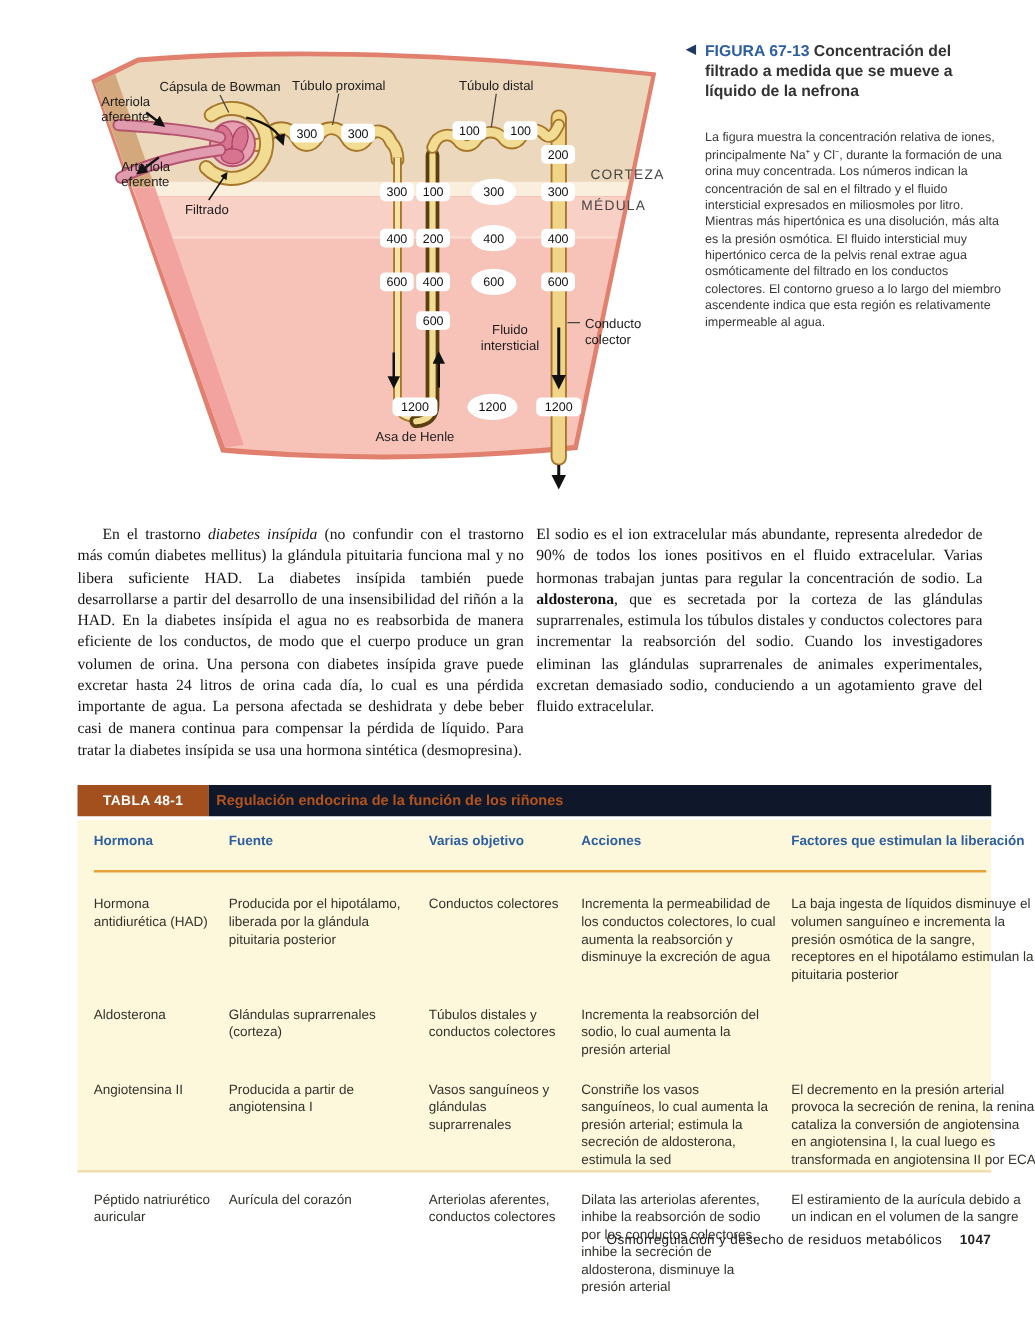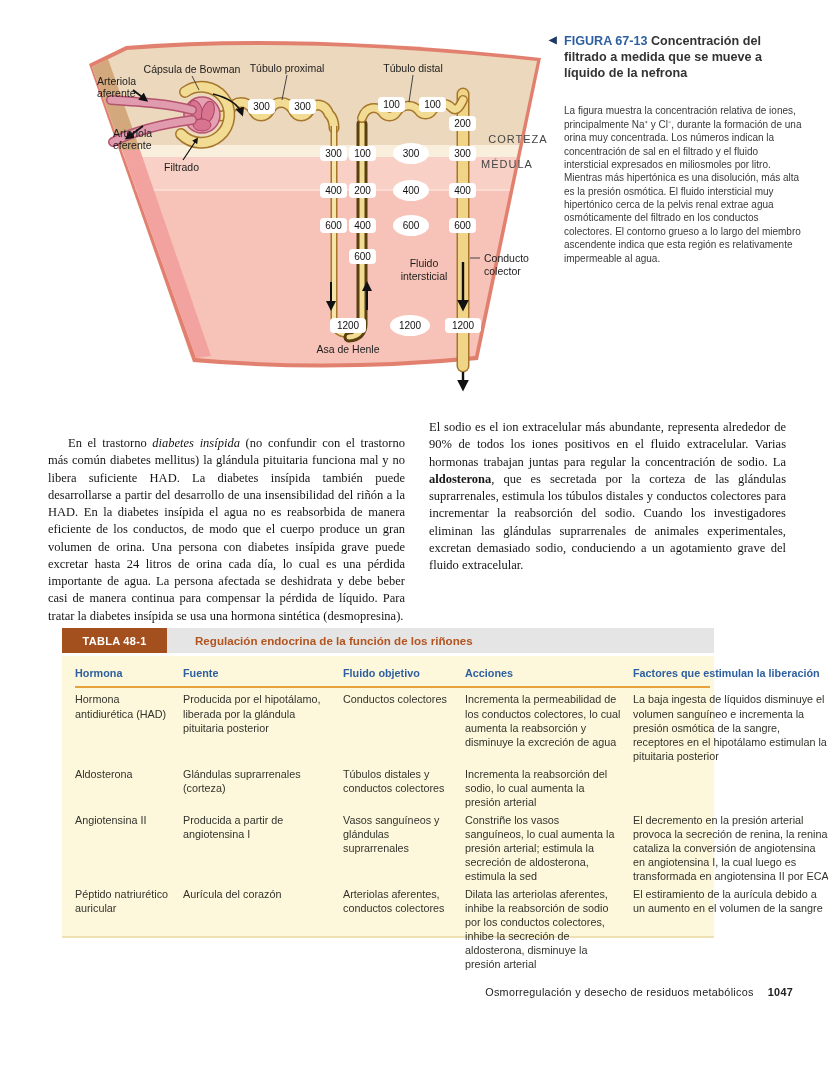--- a/index.html
+++ b/index.html
@@ -8,45 +8,45 @@
 
   
   #fig-caption{position:absolute;left:549px;top:33px;width:256px;}
   .fig-head{position:relative;padding-left:15px;font-size:12.6px;font-weight:bold;line-height:1.28;color:#333;}
   .fig-head .marker{position:absolute;left:0;top:1px;font-size:10px;color:#1f3864;}
   .fig-head .figno{color:#2d5fa0;}
   .fig-body{margin-top:23px;padding-left:15px;font-size:10px;line-height:1.34;color:#3a3a3a;}
 
   
   .serif{font-family:"Liberation Serif",serif;font-size:12.5px;line-height:1.38;color:#151515;text-align:justify;}
-  #col-left{position:absolute;left:48px;top:419px;width:357px;margin-top:16px;}
+  #col-left{position:absolute;left:62px;top:419px;width:357px;}
   #col-left p{margin:0;text-indent:20px;}
   #col-right{position:absolute;left:429px;top:419px;width:357px;}
   .subhead{font-size:12.6px;font-weight:bold;color:#2d5fa0;line-height:1.3;margin:0 0 7px 0;}
   #col-right p{margin:0;}
   .it{font-style:italic;} .bd{font-weight:bold;}
 
   
-  #tabla{position:absolute;left:62px;top:628px;width:652px;height:310px;}
+  #tabla{position:absolute;left:62px;top:628px;width:731px;height:310px;}
   .t-bar{display:flex;height:25px;}
   .t-tag{background:#a3501e;color:#fff;font-weight:bold;font-size:11px;width:105px;display:flex;align-items:center;justify-content:center;letter-spacing:.3px;flex:0 0 auto;}
-  .t-title{background:#e5e5e5;color:#b3541e;font-weight:bold;font-size:11.6px;display:flex;align-items:center;padding-left:28px;flex:1;}
+  .t-title{background:#0f172a;color:#b3541e;font-weight:bold;font-size:11.6px;display:flex;align-items:center;padding-left:6px;flex:1;}
   .t-body{background:#fdf8dc;margin-top:3px;height:282px;padding:0 0 0 13px;box-sizing:border-box;border-bottom:2px solid #eee0b0;}
   .t-grid{display:grid;grid-template-columns:96px 148px 110px 156px 196px;column-gap:12px;}
-  .t-headrow{padding-top:11px;padding-bottom:6px;border-bottom:2px solid #e6a23c;margin-right:4px;}
+  .t-headrow{padding-top:11px;padding-bottom:16px;border-bottom:2px solid #e6a23c;margin-right:4px;}
   .t-headrow .hcell{color:#2d5fa0;font-weight:bold;font-size:10.8px;line-height:1.25;align-self:end;}
-  .t-row{padding-top:4px;}
+  .t-row{padding-top:18px;}
   .t-row .cell{font-size:10.8px;line-height:1.3;color:#33332c;}
 
   
   #footer{position:absolute;top:986px;right:35px;font-size:10.8px;color:#222;letter-spacing:.3px;text-align:right;}
   #footer .pageno{font-weight:bold;margin-left:14px;}
 
   
-  #fig-diagram{position:absolute;left:61px;top:30px;width:505px;height:370px;}
+  #fig-diagram{position:absolute;left:45px;top:30px;width:505px;height:370px;}
   svg text{font-family:"Liberation Sans",sans-serif;}
   .dlabel{font-size:10.5px;fill:#1c1c1c;}
   .dregion{font-size:11px;fill:#454545;letter-spacing:1px;}
   .chiptext{font-size:10px;fill:#111;}
 </style>
 </head>
 <body>
 
 <div id="page">
 
@@ -265,21 +265,21 @@
 
   <div id="tabla">
     <div class="t-bar">
       <div class="t-tag">TABLA 48-1</div>
       <div class="t-title">Regulación endocrina de la función de los riñones</div>
     </div>
     <div class="t-body">
       <div class="t-grid t-headrow">
         <div class="hcell">Hormona</div>
         <div class="hcell">Fuente</div>
-        <div class="hcell">Fluido objetivo</div>
+        <div class="hcell">Varias objetivo</div>
         <div class="hcell">Acciones</div>
         <div class="hcell">Factores que estimulan la liberación</div>
       </div>
       <div class="t-grid t-row">
         <div class="cell">Hormona antidiurética (HAD)</div>
         <div class="cell">Producida por el hipotálamo, liberada por la glándula pituitaria posterior</div>
         <div class="cell">Conductos colectores</div>
         <div class="cell">Incrementa la permeabilidad de los conductos colectores, lo cual aumenta la reabsorción y disminuye la excreción de agua</div>
         <div class="cell">La baja ingesta de líquidos disminuye el volumen sanguíneo e incrementa la presión osmótica de la sangre, receptores en el hipotálamo estimulan la pituitaria posterior</div>
       </div>
@@ -294,21 +294,21 @@
         <div class="cell">Producida a partir de angiotensina I</div>
         <div class="cell">Vasos sanguíneos y glándulas suprarrenales</div>
         <div class="cell">Constriñe los vasos sanguíneos, lo cual aumenta la presión arterial; estimula la secreción de aldosterona, estimula la sed</div>
         <div class="cell">El decremento en la presión arterial provoca la secreción de renina, la renina cataliza la conversión de angiotensina en angiotensina I, la cual luego es transformada en angiotensina II por ECA</div>
       </div>
       <div class="t-grid t-row">
         <div class="cell">Péptido natriurético auricular</div>
         <div class="cell">Aurícula del corazón</div>
         <div class="cell">Arteriolas aferentes, conductos colectores</div>
         <div class="cell">Dilata las arteriolas aferentes, inhibe la reabsorción de sodio por los conductos colectores, inhibe la secreción de aldosterona, disminuye la presión arterial</div>
-        <div class="cell">El estiramiento de la aurícula debido a un aumento en el volumen de la sangre</div>
+        <div class="cell">El estiramiento de la aurícula debido a un indican en el volumen de la sangre</div>
       </div>
     </div>
   </div>
 
   <div id="footer">
     <span>Osmorregulación y desecho de residuos metabólicos</span><span class="pageno">1047</span>
   </div>
 
 </div>
 

